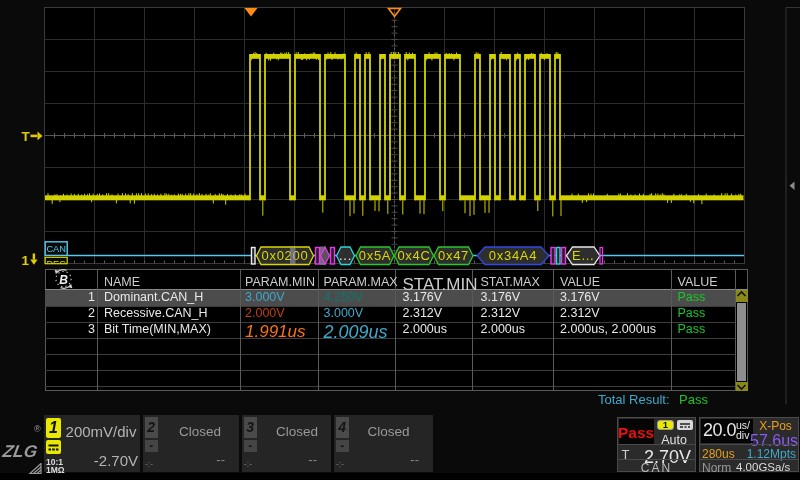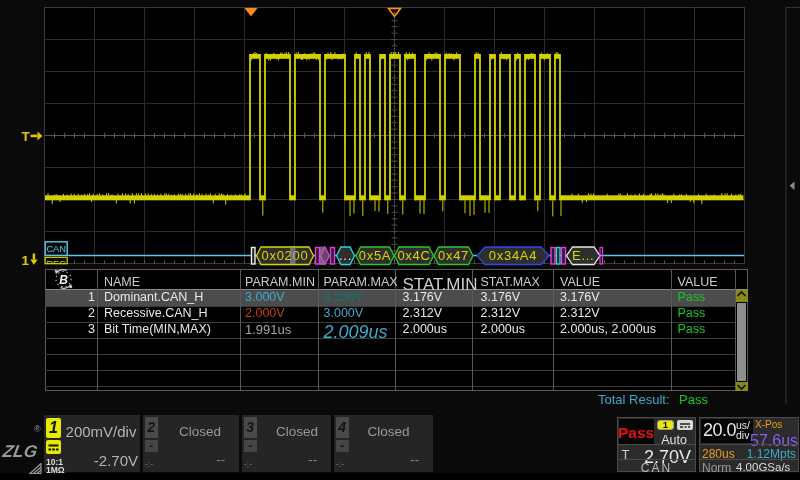--- a/index.html
+++ b/index.html
@@ -197,21 +197,21 @@
 <div style="position:absolute;top:305.8px;font-size:12.5px;color:#e8e8e8;white-space:nowrap;left:15px;width:80px;text-align:right;">2</div>
 <div style="position:absolute;top:305.8px;font-size:12.5px;color:#e8e8e8;white-space:nowrap;left:104px;">Recessive.CAN_H</div>
 <div style="position:absolute;top:305.8px;font-size:12.5px;color:#c2410c;white-space:nowrap;left:245px;">2.000V</div>
 <div style="position:absolute;top:305.8px;font-size:12.5px;color:#3fa9cc;white-space:nowrap;left:323.5px;">3.000V</div>
 <div style="position:absolute;top:305.8px;font-size:12.5px;color:#e8e8e8;white-space:nowrap;left:402.5px;">2.312V</div>
 <div style="position:absolute;top:305.8px;font-size:12.5px;color:#e8e8e8;white-space:nowrap;left:480.5px;">2.312V</div>
 <div style="position:absolute;top:305.8px;font-size:12.5px;color:#e8e8e8;white-space:nowrap;left:560px;">2.312V</div>
 <div style="position:absolute;top:305.8px;font-size:12.5px;color:#18c828;white-space:nowrap;left:677.5px;">Pass</div>
 <div style="position:absolute;top:321.8px;font-size:12.5px;color:#e8e8e8;white-space:nowrap;left:15px;width:80px;text-align:right;">3</div>
 <div style="position:absolute;top:321.8px;font-size:12.5px;color:#e8e8e8;white-space:nowrap;left:104px;">Bit Time(MIN,MAX)</div>
-<div style="position:absolute;top:321.8px;font-size:13px;color:#a3a3a3;white-space:nowrap;left:245px;">1.991us</div>
+<div style="position:absolute;top:321.8px;font-size:17px;color:#f97316;white-space:nowrap;left:245px;font-style:italic;">1.991us</div>
 <div style="position:absolute;top:321.8px;font-size:18px;color:#3fa9cc;white-space:nowrap;left:323.5px;font-style:italic;">2.009us</div>
 <div style="position:absolute;top:321.8px;font-size:12.5px;color:#e8e8e8;white-space:nowrap;left:402.5px;">2.000us</div>
 <div style="position:absolute;top:321.8px;font-size:12.5px;color:#e8e8e8;white-space:nowrap;left:480.5px;">2.000us</div>
 <div style="position:absolute;top:321.8px;font-size:12.5px;color:#e8e8e8;white-space:nowrap;left:560px;">2.000us, 2.000us</div>
 <div style="position:absolute;top:321.8px;font-size:12.5px;color:#18c828;white-space:nowrap;left:677.5px;">Pass</div>
 <div style="position:absolute;top:392px;font-size:13px;color:#3fa9cc;white-space:nowrap;left:598px;">Total Result:</div>
 <div style="position:absolute;top:392px;font-size:13px;color:#18c828;white-space:nowrap;left:679px;">Pass</div>
 <svg width="46" height="28" style="position:absolute;left:44px;top:266px">
     <g transform="translate(-44,-266)">
 <g stroke="#cfcfcf" fill="none" stroke-width="1.1">
@@ -279,19 +279,19 @@
 <div style="position:absolute;left:654px;top:433px;width:40px;text-align:center;font-size:12.5px;color:#e0e0e0">Auto</div>
 <div style="position:absolute;left:617px;top:444.3px;width:79px;height:1px;background:#4a4a4a"></div>
 <div style="position:absolute;left:621.5px;top:446.5px;font-size:13px;color:#ccc">T</div>
 <div style="position:absolute;left:630px;top:446.5px;width:61px;text-align:right;font-size:18px;color:#e8e8e8">2.70V</div>
 <div style="position:absolute;left:617px;top:458.6px;width:79px;height:1px;background:#4a4a4a"></div>
 <div style="position:absolute;left:617px;top:460.5px;width:79px;text-align:center;font-size:12px;color:#bbb;letter-spacing:2px">CAN</div>
 <div style="position:absolute;left:698.5px;top:416.5px;width:100px;height:55px;background:#2b2b2b;border:1px solid #4a4a4a"></div>
 <div style="position:absolute;left:700.5px;top:418.5px;width:52px;height:24px;background:#050505"></div>
 <div style="position:absolute;left:703px;top:420px;font-size:18px;color:#e8e8e8;letter-spacing:-0.5px">20.0</div>
 <div style="position:absolute;left:736px;top:419.5px;font-size:10.5px;color:#e8e8e8;line-height:10.5px">us/<br>div</div>
-<div style="position:absolute;left:755px;top:419px;width:41px;text-align:left;font-size:10px;color:#e8a018">X-Pos</div>
+<div style="position:absolute;left:755px;top:419px;width:41px;text-align:center;font-size:12px;color:#e8a018">X-Pos</div>
 <div style="position:absolute;left:750px;top:431.5px;width:45.5px;text-align:center;font-size:16px;color:#8b5cf6">57.6us</div>
 <div style="position:absolute;left:698.5px;top:444.3px;width:100px;height:1px;background:#4a4a4a"></div>
 <div style="position:absolute;left:702px;top:446.5px;font-size:12px;color:#e8a018">280us</div>
 <div style="position:absolute;left:736px;top:446.5px;width:60px;text-align:right;font-size:12px;color:#3fa9cc">1.12Mpts</div>
 <div style="position:absolute;left:698.5px;top:458.6px;width:100px;height:1px;background:#4a4a4a"></div>
 <div style="position:absolute;left:702px;top:460.5px;font-size:12px;color:#999">Norm</div>
 <div style="position:absolute;left:736px;top:460.5px;width:60px;text-align:left;font-size:11.5px;color:#ddd">4.00GSa/s</div>
 </body></html>

